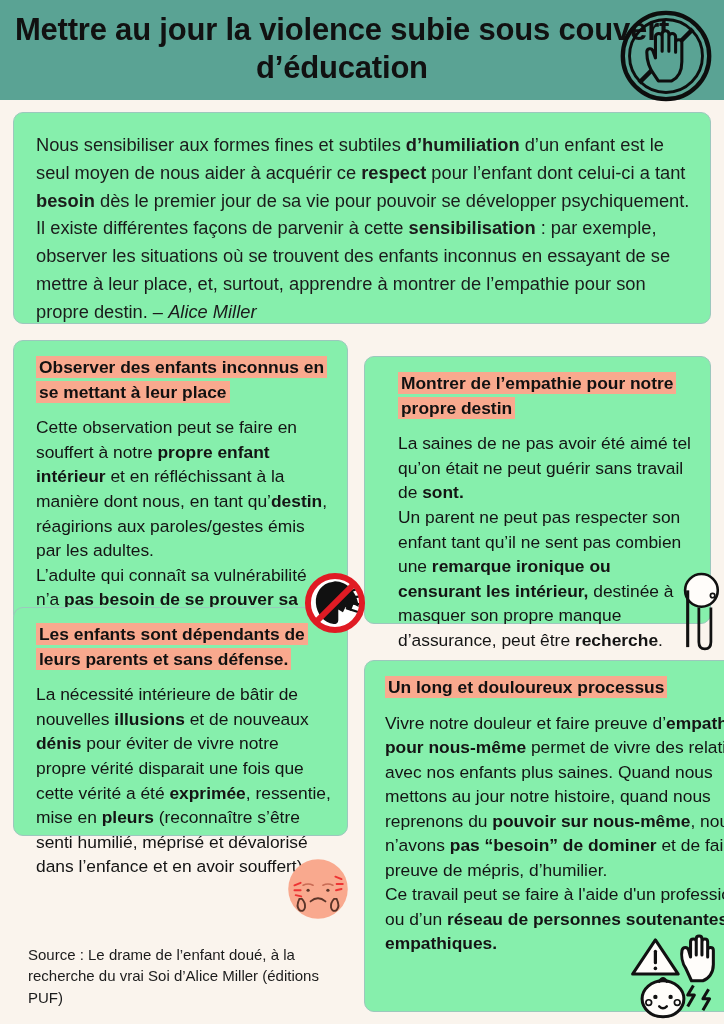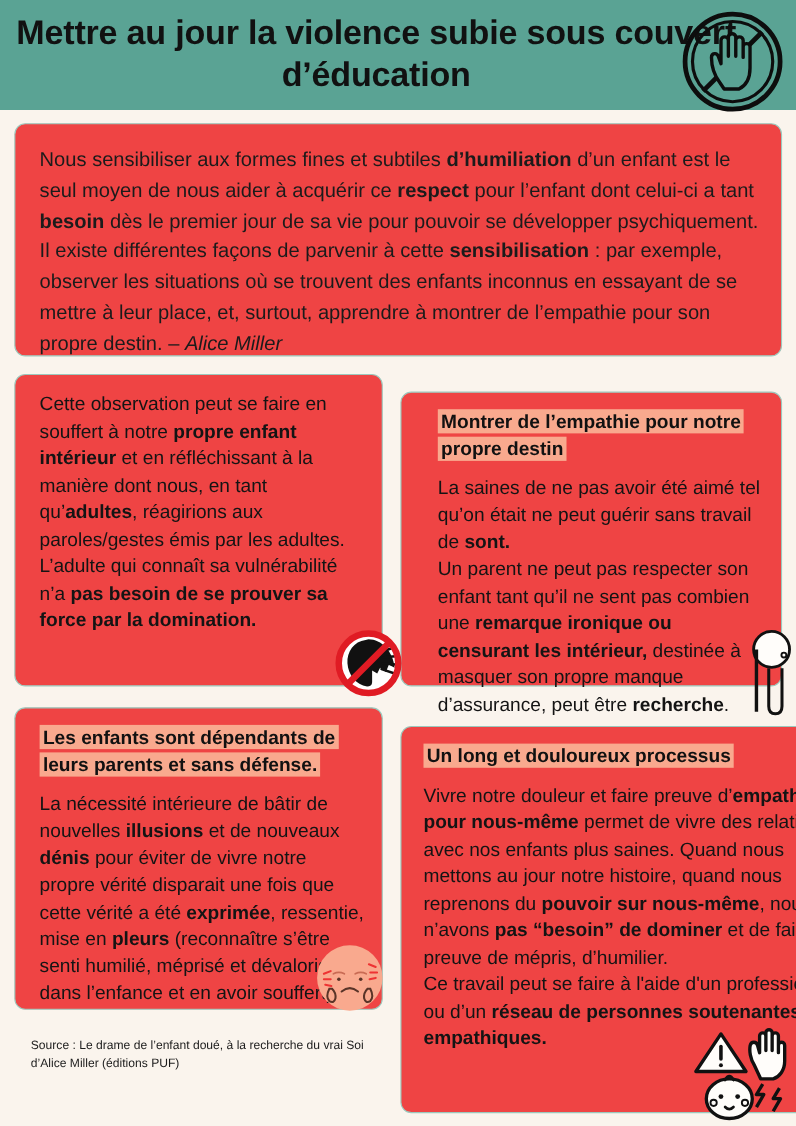--- a/index.html
+++ b/index.html
@@ -36,21 +36,21 @@
   .header-icon {
     position: absolute;
     right: 10px;
     top: 8px;
     width: 96px;
     height: 96px;
   }
 
   
   .card {
-    background: #ef4444;
+    background: #86efac;
     border: 1.5px solid #9cc8bd;
     border-radius: 10px;
     position: absolute;
   }
 
   
   .quote-card {
     left: 13px;
     top: 112px;
     width: 698px;
@@ -61,21 +61,21 @@
     font-size: 18.3px;
     line-height: 1.52;
     color: #1b1b1b;
   }
   .quote-text b { font-weight: bold; }
   .quote-text i { font-style: italic; }
 
   
   .c-tl { left: 13px;  top: 340px; width: 335px; height: 284px; }
   .c-tr { left: 364px; top: 356px; width: 347px; height: 268px; padding-left: 13px; }
-  .c-bl { left: 13px;  top: 643px; width: 335px; height: 275px; }
+  .c-bl { left: 13px;  top: 607px; width: 335px; height: 229px; }
   .c-br { left: 364px; top: 660px; width: 418px; height: 352px; }
 
   .card-inner { padding: 14px 14px 10px 22px; }
   .c-tr .card-inner, .c-br .card-inner { padding-left: 20px; }
 
   .card-title {
     display: inline;
     background: #f9a98e;
     font-size: 17.4px;
     font-weight: bold;
@@ -93,21 +93,21 @@
     color: #141414;
   }
   .card-body b { font-weight: bold; }
 
   
   .source {
     position: absolute;
     left: 28px;
     top: 944px;
     width: 320px;
-    font-size: 11px;
+    font-size: 15px;
     line-height: 1.42;
     color: #1b1b1b;
   }
 
   
   .float-icon { position: absolute; }
   #icon-no-violence { left: 302px; top: 570px;  width: 66px; height: 66px; z-index: 5; }
   #icon-earbud     { left: 676px; top: 568px;  width: 44px; height: 86px; z-index: 5; }
   #icon-sad-face   { left: 287px; top: 858px;  width: 62px; height: 62px; z-index: 5; }
   #icon-warn-baby  { left: 625px; top: 932px;  width: 95px; height: 88px; z-index: 5; }
@@ -124,21 +124,24 @@
     <path d="M38 70 C32 62 30 52 30 46 C30 42 35 41 36.5 45 L39 52 L39 30 C39 25.5 46 25.5 46 30 L46 45 L46 27 C46 22.5 53 22.5 53 27 L53 45 L53 30 C53 25.5 60 25.5 60 30 L60 46 L60 36 C60 32 66.5 32 66.5 36 L66.5 56 C66.5 66 62 73 56 76 L42 76 Z" fill="#5aa394" stroke="#0d0d0d" stroke-width="3.2" stroke-linejoin="round"></path>
   </svg>
 </div>
 
 <div class="card quote-card">
   <div class="quote-text"><span>Nous sensibiliser aux formes fines et subtiles </span><b>d’humiliation</b><span> d’un enfant est le seul moyen de nous aider à acquérir ce </span><b>respect</b><span> pour l’enfant dont celui-ci a tant </span><b>besoin</b><span> dès le premier jour de sa vie pour pouvoir se développer psychiquement. Il existe différentes façons de parvenir à cette </span><b>sensibilisation</b><span> : par exemple, observer les situations où se trouvent des enfants inconnus en essayant de se mettre à leur place, et, surtout, apprendre à montrer de l’empathie pour son propre destin. – </span><i>Alice Miller</i></div>
 </div>
 
 <div class="card c-tl">
   <div class="card-inner">
-    <div class="card-body"><span>Cette observation peut se faire en souffert à notre </span><b>propre enfant intérieur</b><span> et en réfléchissant à la manière dont nous, en tant qu’</span><b>adultes</b><span>, réagirions aux paroles/gestes émis par les adultes.</span><br><span>L’adulte qui connaît sa vulnérabilité n’a </span><b>pas besoin de se prouver sa force par la domination.</b></div>
+    <div class="title-wrap">
+      <span class="card-title">Observer des enfants inconnus en se mettant à leur place</span>
+    </div>
+    <div class="card-body"><span>Cette observation peut se faire en souffert à notre </span><b>propre enfant intérieur</b><span> et en réfléchissant à la manière dont nous, en tant qu’</span><b>destin</b><span>, réagirions aux paroles/gestes émis par les adultes.</span><br><span>L’adulte qui connaît sa vulnérabilité n’a </span><b>pas besoin de se prouver sa force par la domination.</b></div>
   </div>
 </div>
 
 <div class="card c-tr">
   <div class="card-inner">
     <div class="title-wrap">
       <span class="card-title">Montrer de l’empathie pour notre propre destin</span>
     </div>
     <div class="card-body"><span>La saines de ne pas avoir été aimé tel qu’on était ne peut guérir sans travail de </span><b>sont.</b><br><span>Un parent ne peut pas respecter son enfant tant qu’il ne sent pas combien une </span><b>remarque ironique ou censurant les intérieur,</b><span> destinée à masquer son propre manque d’assurance, peut être </span><b>recherche</b><span>.</span></div>
   </div>

